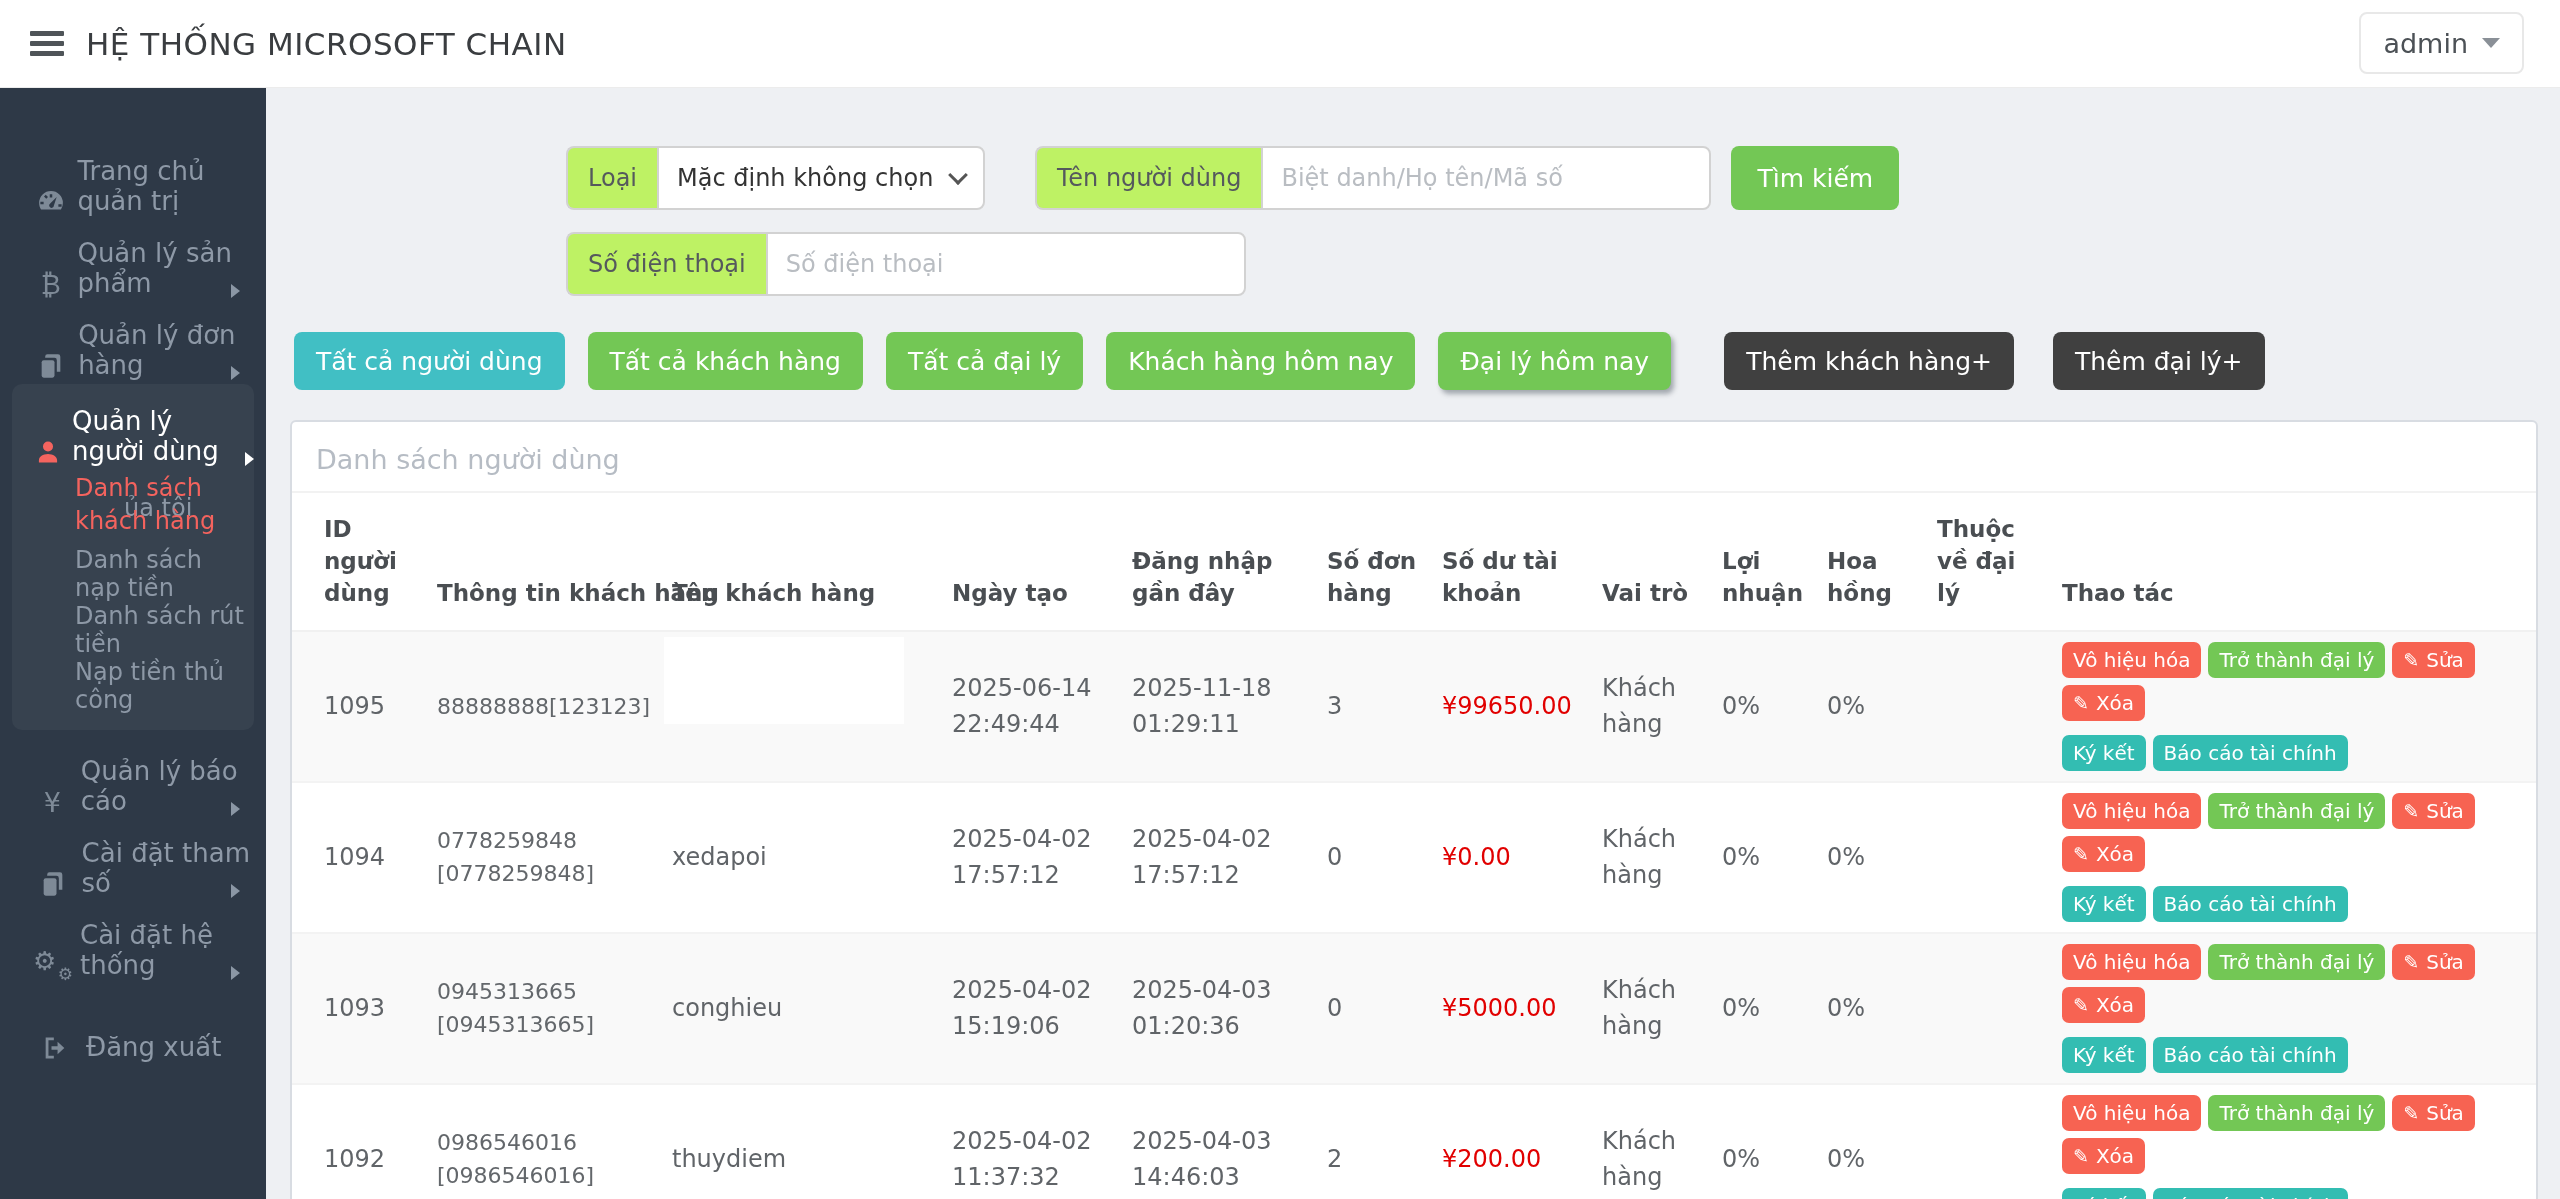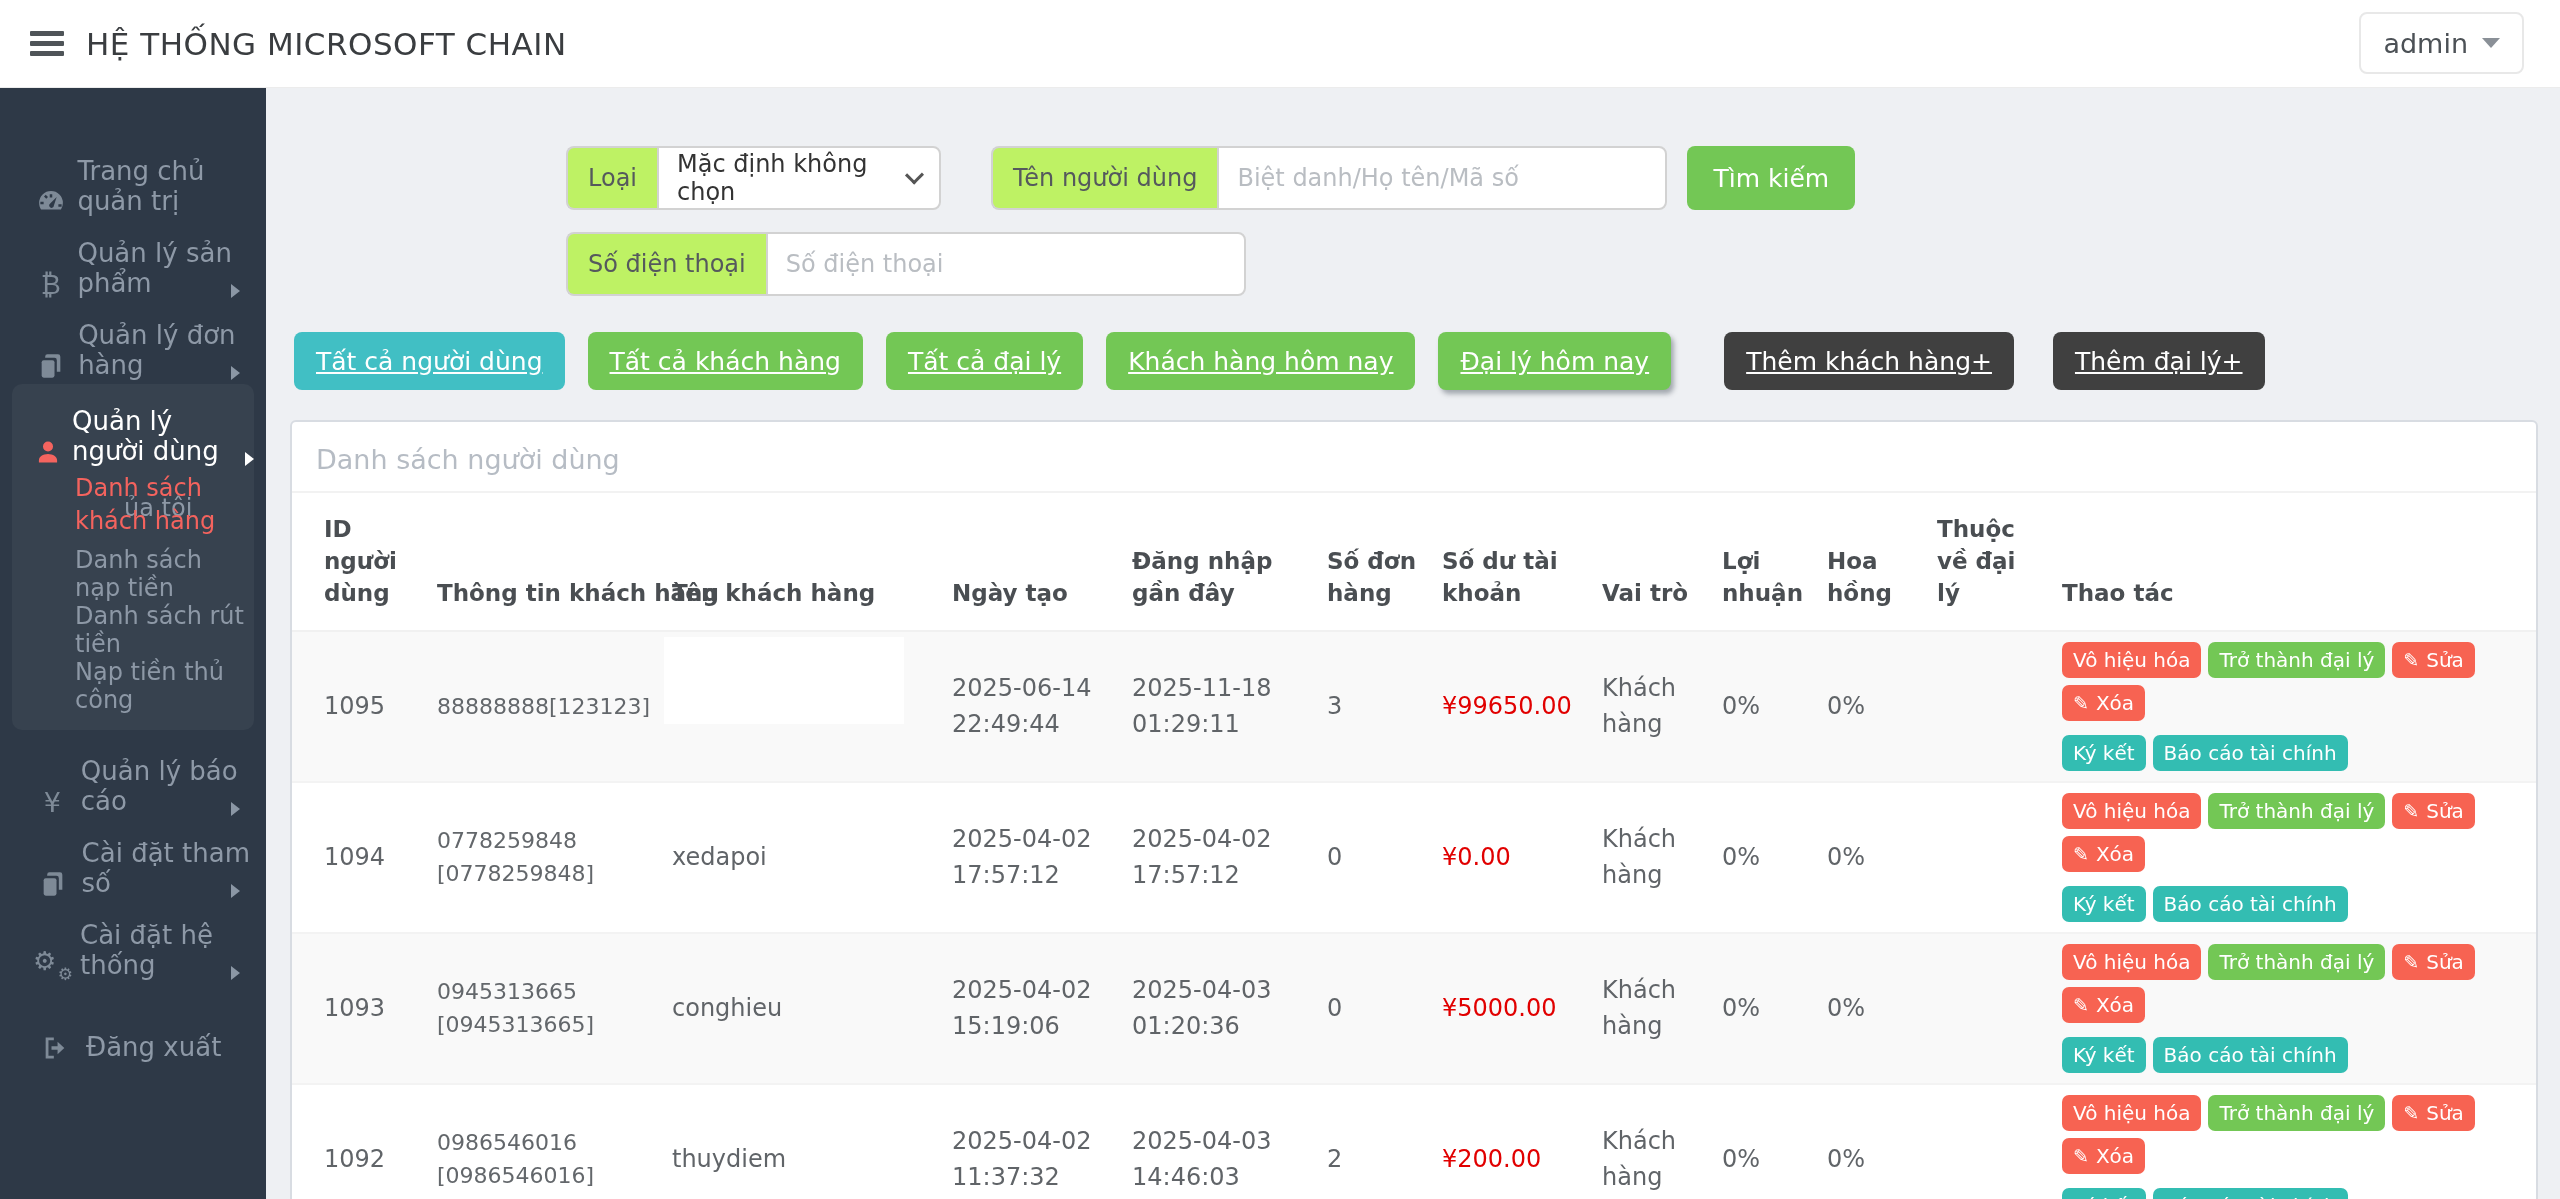--- a/index.html
+++ b/index.html
@@ -47,29 +47,29 @@
   .main{position:absolute;left:266px;top:88px;right:0;bottom:0;padding:58px 22px 0 24px;overflow:hidden;}
   .filters{margin-left:276px;}
   .f-row{display:flex;align-items:center;margin-bottom:22px;}
   .igroup{display:flex;height:64px;border-radius:8px;}
   .iaddon{display:flex;align-items:center;padding:0 20px;background:#bef264;border:2px solid #d2d2d2;
     border-right:none;border-radius:8px 0 0 8px;font-size:24px;color:#55595d;white-space:nowrap;}
   .ictrl{height:64px;border:2px solid #d2d2d2;border-radius:0 8px 8px 0;background:#fff;
     font-size:24px;color:#333;padding:0 18px;outline:none;
     font-family:"DejaVu Sans","Liberation Sans",sans-serif;}
   .ictrl::placeholder{color:#b9bdc2;}
-  .sel{display:flex;align-items:center;justify-content:space-between;width:284px;cursor:pointer;}
+  .sel{display:flex;align-items:center;justify-content:space-between;width:328px;cursor:pointer;}
   .sel .chev{width:14px;height:14px;border-right:3px solid #555;border-bottom:3px solid #555;
     transform:rotate(45deg);margin-top:-6px;}
   .gap{width:50px;}
   .btn{border:none;border-radius:8px;color:#fff;font-size:25px;cursor:pointer;
     font-family:"DejaVu Sans","Liberation Sans",sans-serif;}
   .search-btn{height:64px;padding:0 26px;background:#73c755;margin-left:20px;}
   .qbtns{display:flex;align-items:center;margin-top:36px;margin-left:4px;}
-  .qbtn{height:58px;padding:0 22px;margin-right:23px;text-decoration:underline;}
+  .qbtn{height:58px;padding:0 22px;margin-right:23px;}
   .teal{background:#41bfc4;}
   .green{background:#73c755;}
   .red{background:#404040;}
   .focused{box-shadow:3px 4px 5px rgba(70,80,90,.45);}
   .gap-lg{margin-left:30px;}
   .gap-md{margin-left:16px;}
   
   .panel{margin-top:30px;background:#fff;border:2px solid #d8dce2;border-radius:6px;}
   .panel-title{padding:22px 24px 16px;font-size:27px;color:#b6bcc4;border-bottom:2px solid #f2f2f2;}
   table{width:100%;border-collapse:collapse;table-layout:fixed;}

